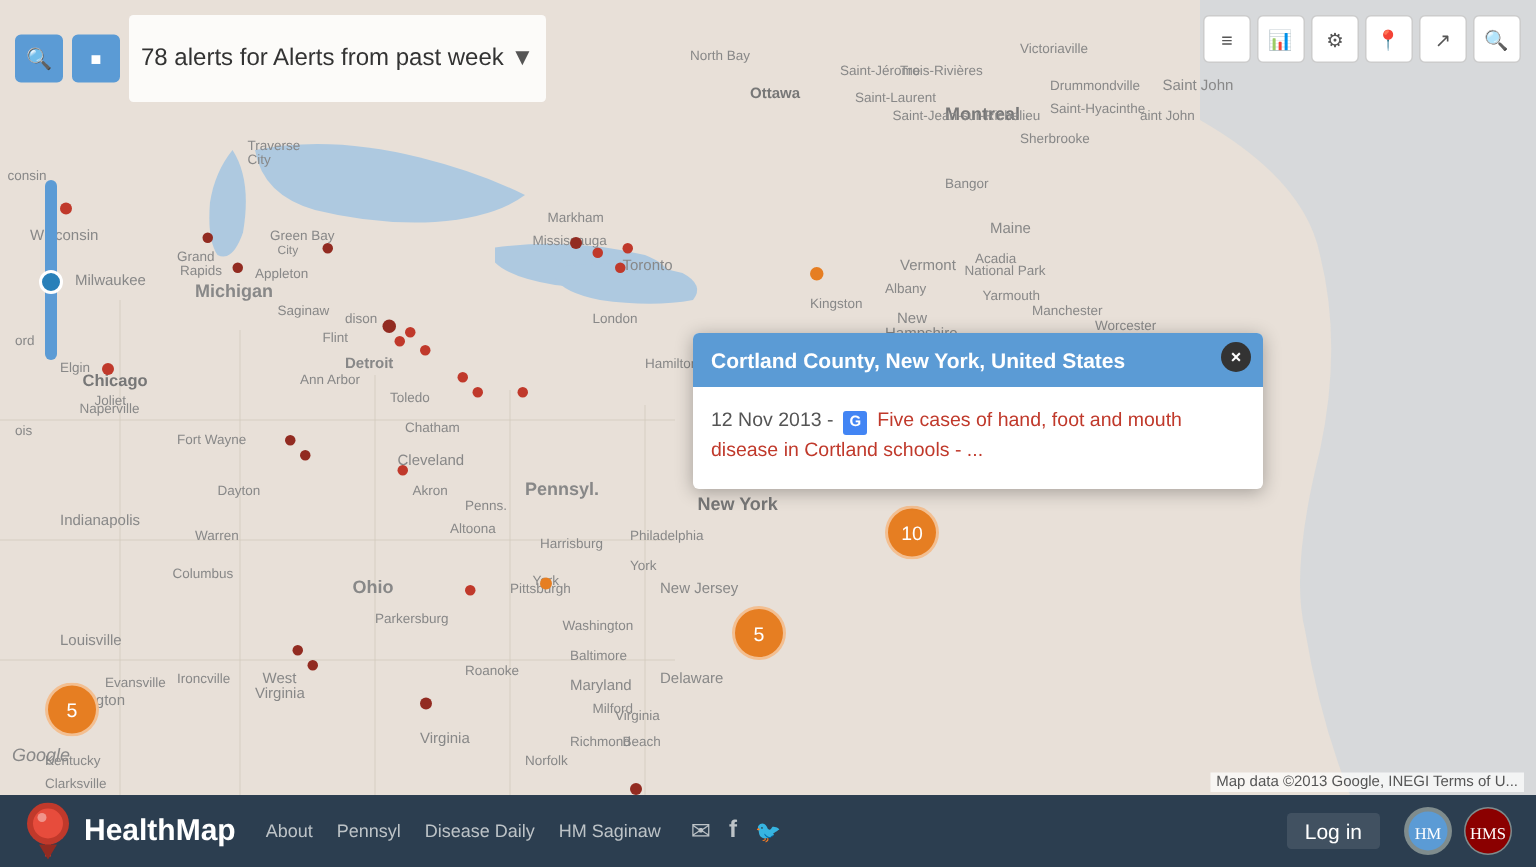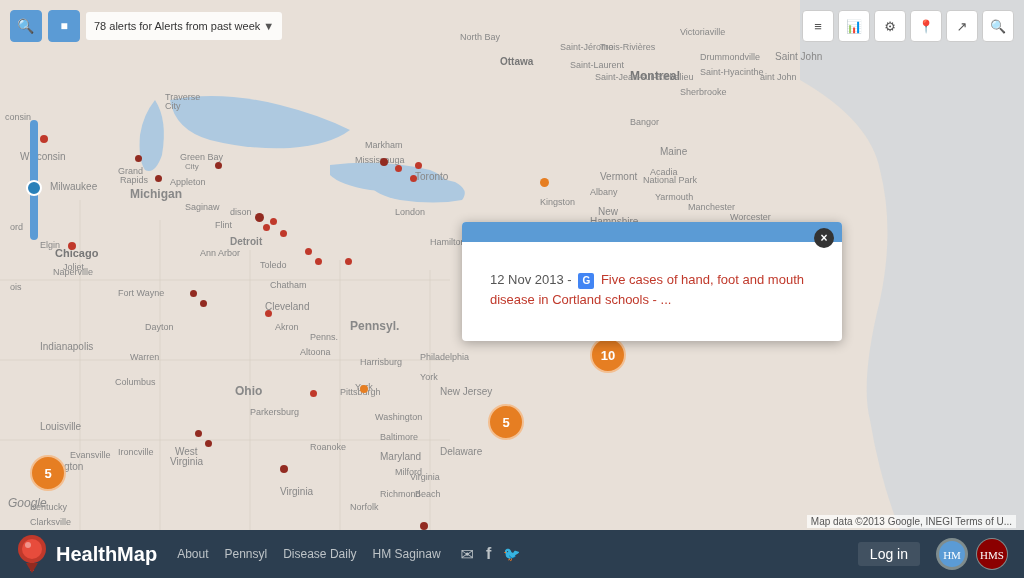--- a/index.html
+++ b/index.html
@@ -46,24 +46,24 @@
       color: #555;
     }
 
     .toolbar-btn.active {
       background: #5b9bd5;
       color: white;
       border-color: #5b9bd5;
     }
 
     #alert-label {
-      font-size: 11px;
+      font-size: 16px;
       color: #333;
       background: rgba(255,255,255,0.85);
-      padding: 8px 8px;
+      padding: 20px 8px;
       border-radius: 3px;
     }
 
     #alert-label span.arrow {
       color: #555;
     }
 
     
     #right-toolbar {
       position: absolute;
@@ -98,21 +98,21 @@
 
     .dot-red { background: #c0392b; }
     .dot-dark-red { background: #922b21; }
     .dot-orange { background: #e67e22; }
 
     .cluster-badge {
       position: absolute;
       border-radius: 50%;
       background: #e67e22;
       color: white;
-      font-weight: bold;
+      font-weight: normal;
       font-size: 13px;
       display: flex;
       align-items: center;
       justify-content: center;
       cursor: pointer;
       border: 2px solid rgba(255,255,255,0.5);
     }
 
     
     #vertical-slider {
@@ -171,21 +171,21 @@
       color: white;
       font-size: 12px;
       display: flex;
       align-items: center;
       justify-content: center;
       cursor: pointer;
       font-weight: bold;
     }
 
     #popup-body {
-      padding: 28px;
+      padding: 12px;
       font-size: 13px;
       color: #333;
       line-height: 1.5;
     }
 
     #popup-body .date-source {
       color: #555;
       margin-bottom: 4px;
     }
 
@@ -514,20 +514,21 @@
     </div>
 
   <div id="clusters-container">
       <div class="cluster-badge" style="width: 36px; height: 36px; left: 590px; top: 337px;">10</div>
       <div class="cluster-badge" style="width: 36px; height: 36px; left: 488px; top: 404px;">5</div>
       <div class="cluster-badge" style="width: 36px; height: 36px; left: 30px; top: 455px;">5</div>
     </div>
 
   <div id="popup">
     <div id="popup-header">
+      <span>Cortland County, New York, United States</span>
       <div id="popup-close">×</div>
     </div>
     <div id="popup-body">
       <div class="date-source">
         <span>12 Nov 2013 - </span><span class="source-icon">G</span> <a class="news-link">Five cases of hand, foot and mouth disease in Cortland schools - ...</a>
       </div>
     </div>
   </div>
 
   <div id="google-logo">

